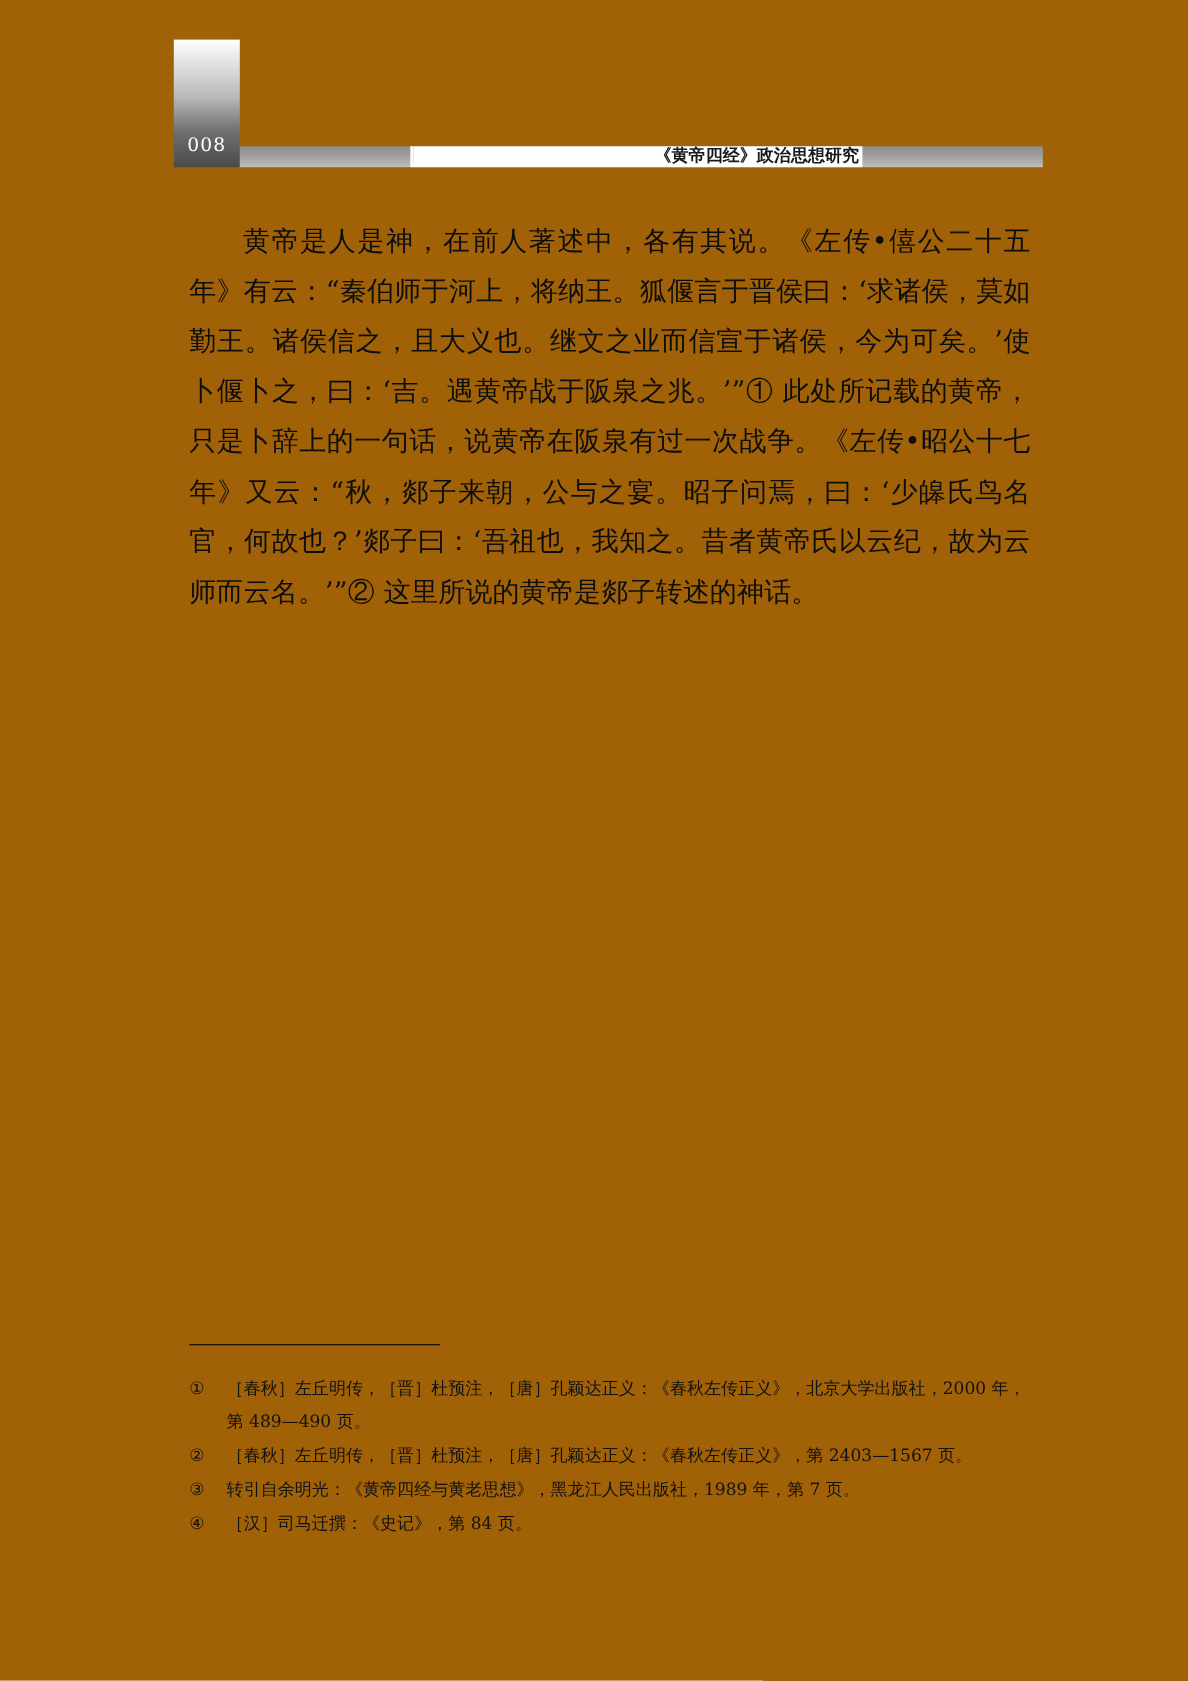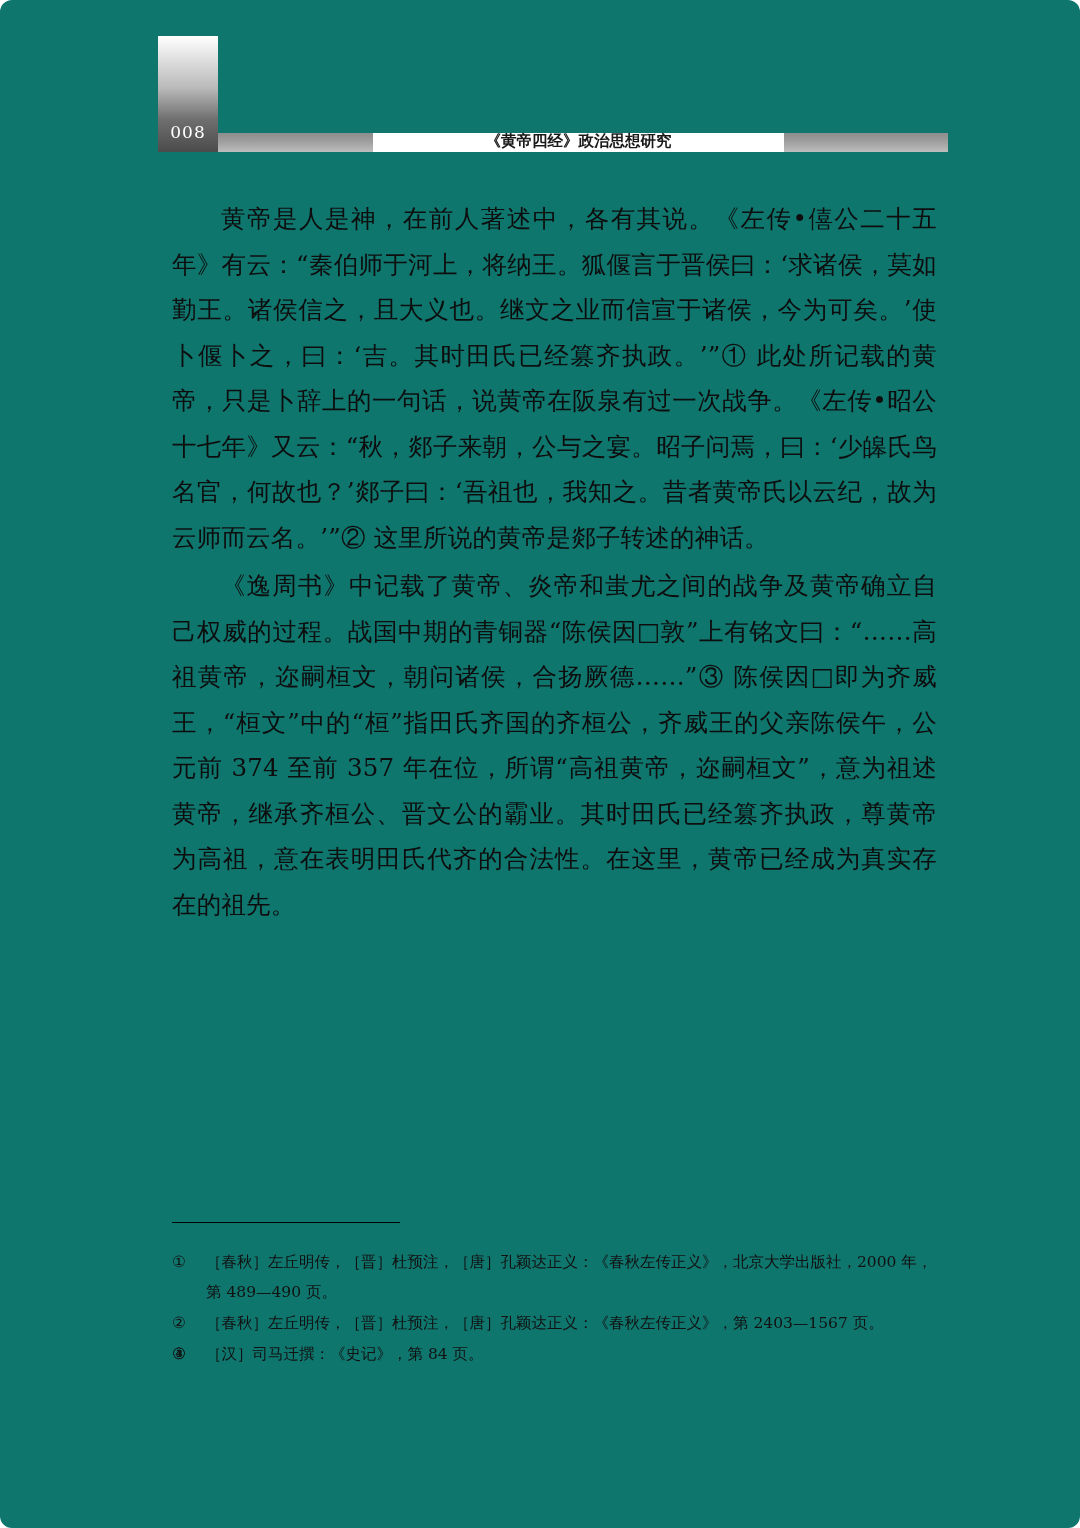--- a/index.html
+++ b/index.html
@@ -4,24 +4,23 @@
 <style>
   html, body {
     margin: 0;
     padding: 0;
     background: #ffffff;
   }
   .page {
     position: relative;
     width: 1080px;
     height: 1528px;
-    background: #0f766e;
+    background: #a16207;
     font-family: "DejaVu Serif", "Liberation Serif", serif;
     overflow: hidden;
-    border-radius: 12px;
   }
 
   
   .header {
     position: absolute;
     left: 158px;
     top: 36px;
     width: 790px;
     height: 116px;
   }
@@ -61,21 +60,21 @@
     top: 97px;
     width: 405px;
     height: 19px;
     background: #ffffff;
   }
   .running-head-text {
     position: absolute;
     left: 218px;
     top: 92px;
     width: 405px;
-    text-align: center;
+    text-align: right;
     font-size: 15.5px;
     color: #1a1a1a;
     font-family: "DejaVu Serif", "Liberation Serif", serif;
     font-weight: bold;
     line-height: 26px;
   }
   .white-gap {
     position: absolute;
     top: 97px;
     width: 3px;
@@ -142,37 +141,37 @@
     <div class="page-num-block"></div>
     <div class="header-bar"></div>
     <div class="white-gap" style="left:215px;"></div>
     <div class="running-head"></div>
     <div class="white-gap" style="left:623px;"></div>
     <div class="page-num">008</div>
     <div class="running-head-text">《黄帝四经》政治思想研究</div>
   </div>
 
   <div class="body">
-    <p class="para">黄帝是人是神，在前人著述中，各有其说。《左传•僖公二十五年》有云：“秦伯师于河上，将纳王。狐偃言于晋侯曰：‘求诸侯，莫如勤王。诸侯信之，且大义也。继文之业而信宣于诸侯，今为可矣。’使卜偃卜之，曰：‘吉。其时田氏已经篡齐执政。’”① 此处所记载的黄帝，只是卜辞上的一句话，说黄帝在阪泉有过一次战争。《左传•昭公十七年》又云：“秋，郯子来朝，公与之宴。昭子问焉，曰：‘少皞氏鸟名官，何故也？’郯子曰：‘吾祖也，我知之。昔者黄帝氏以云纪，故为云师而云名。’”② 这里所说的黄帝是郯子转述的神话。</p>
-    <p class="para">《逸周书》中记载了黄帝、炎帝和蚩尤之间的战争及黄帝确立自己权威的过程。战国中期的青铜器“陈侯因□敦”上有铭文曰：“……高祖黄帝，迩嗣桓文，朝问诸侯，合扬厥德……”③ 陈侯因□即为齐威王，“桓文”中的“桓”指田氏齐国的齐桓公，齐威王的父亲陈侯午，公元前 374 至前 357 年在位，所谓“高祖黄帝，迩嗣桓文”，意为祖述黄帝，继承齐桓公、晋文公的霸业。其时田氏已经篡齐执政，尊黄帝为高祖，意在表明田氏代齐的合法性。在这里，黄帝已经成为真实存在的祖先。</p>
+    <p class="para">黄帝是人是神，在前人著述中，各有其说。《左传•僖公二十五年》有云：“秦伯师于河上，将纳王。狐偃言于晋侯曰：‘求诸侯，莫如勤王。诸侯信之，且大义也。继文之业而信宣于诸侯，今为可矣。’使卜偃卜之，曰：‘吉。遇黄帝战于阪泉之兆。’”① 此处所记载的黄帝，只是卜辞上的一句话，说黄帝在阪泉有过一次战争。《左传•昭公十七年》又云：“秋，郯子来朝，公与之宴。昭子问焉，曰：‘少皞氏鸟名官，何故也？’郯子曰：‘吾祖也，我知之。昔者黄帝氏以云纪，故为云师而云名。’”② 这里所说的黄帝是郯子转述的神话。</p>
   </div>
 
   <div class="fn-rule"></div>
 
   <div class="footnotes">
     <div class="fn">
       <span class="marker">①</span>
       <span>［春秋］左丘明传，［晋］杜预注，［唐］孔颖达正义：《春秋左传正义》，北京大学出版社，2000 年，第 489—490 页。</span>
     </div>
     <div class="fn">
       <span class="marker">②</span>
       <span>［春秋］左丘明传，［晋］杜预注，［唐］孔颖达正义：《春秋左传正义》，第 2403—1567 页。</span>
     </div>
     <div class="fn">
       <span class="marker">③</span>
+      <span>转引自余明光：《黄帝四经与黄老思想》，黑龙江人民出版社，1989 年，第 7 页。</span>
     </div>
     <div class="fn">
       <span class="marker">④</span>
       <span>［汉］司马迁撰：《史记》，第 84 页。</span>
     </div>
   </div>
 
 </div>
 
 </body></html>

